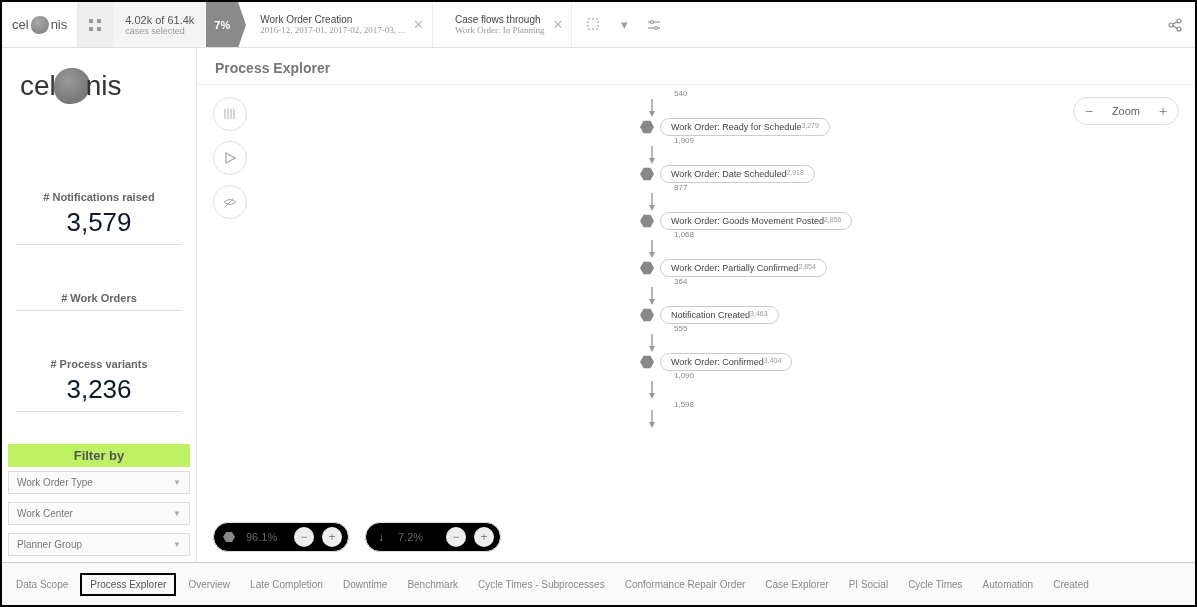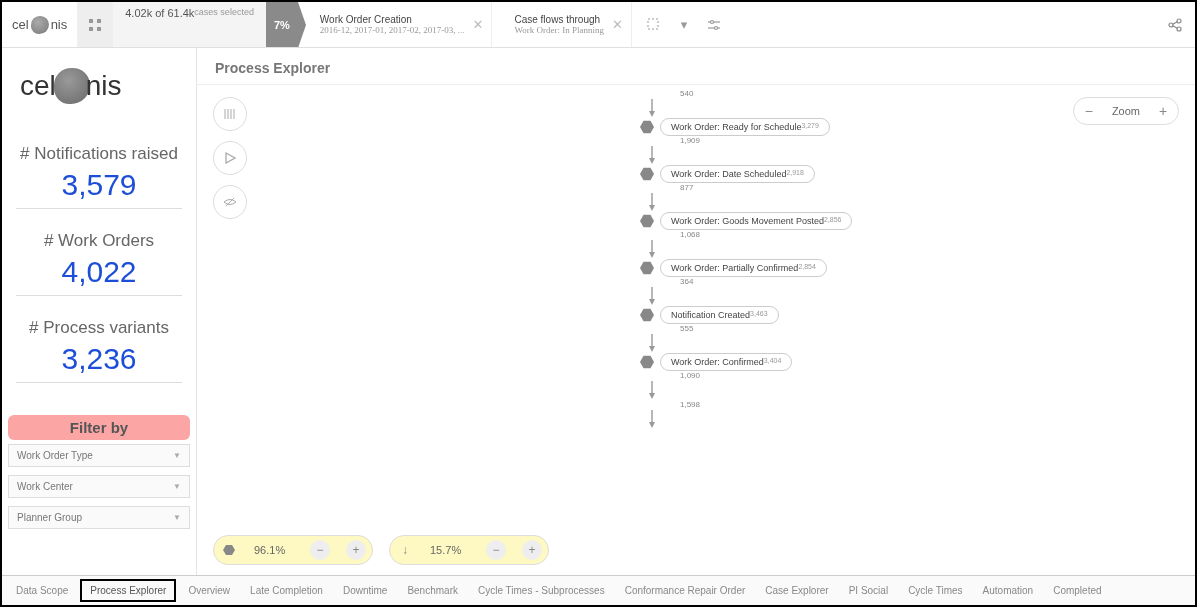--- a/index.html
+++ b/index.html
@@ -3,21 +3,21 @@
 <meta charset="utf-8">
 <style>
 * { box-sizing: border-box; margin: 0; padding: 0; font-family: Arial, Helvetica, sans-serif; }
 body { width: 1197px; height: 607px; border: 2px solid #000; background: #fff; display: flex; flex-direction: column; overflow: hidden; }
 
 
 .topbar { display: flex; align-items: stretch; height: 46px; border-bottom: 1px solid #e0e0e0; }
 .topbar .logo-small { display: flex; align-items: center; padding: 0 10px; font-size: 13px; color: #555; gap: 2px; }
 .topbar .logo-small .blob { width: 18px; height: 18px; background: radial-gradient(circle at 40% 35%, #aaa 0%, #888 70%); border-radius: 50% 50% 55% 45%; }
 .topbar .menu-btn { width: 36px; display: flex; align-items: center; justify-content: center; background: #eee; color: #888; cursor: pointer; }
-.topbar .cases { padding: 5px 12px; display: flex; flex-direction: row; justify-content: center; background: #f4f4f4; }
+.topbar .cases { padding: 5px 12px; display: flex; flex-direction: column; justify-content: center; background: #f4f4f4; }
 .topbar .cases .line1 { font-size: 11px; color: #555; }
 .topbar .cases .line2 { font-size: 9px; color: #999; }
 .topbar .pct { background: #8a8a8a; color: #fff; font-size: 11px; font-weight: bold; display: flex; align-items: center; padding: 0 8px; position: relative; }
 .topbar .pct::after { content:''; position:absolute; right:-8px; top:0; bottom:0; width:0; border-top:23px solid transparent; border-bottom:23px solid transparent; border-left:8px solid #8a8a8a; }
 .topbar .filter-chip { display: flex; align-items: center; padding: 4px 8px; margin-left: 14px; border-right: 1px solid #eee; gap: 8px; }
 .topbar .filter-chip .txt { display:flex; flex-direction:column; }
 .topbar .filter-chip .l1 { font-size: 10px; color: #444; }
 .topbar .filter-chip .l2 { font-size: 9px; color: #999; font-family: Liberation Serif, serif; }
 .topbar .filter-chip .x { color:#bbb; font-size:13px; cursor:pointer; }
 .topbar .tool-icons { display:flex; align-items:center; gap:6px; padding:0 10px; }
@@ -25,57 +25,57 @@
 .topbar .spacer { flex:1; }
 .topbar .share { width:40px; display:flex; align-items:center; justify-content:center; color:#888; cursor:pointer; }
 
 
 .middle { flex:1; display:flex; overflow:hidden; }
 .sidebar { width:195px; border-right:1px solid #e5e5e5; display:flex; flex-direction:column; }
 .sidebar .biglogo { padding:20px 18px 10px; display:flex; align-items:center; gap:2px; font-size:28px; color:#333; font-weight:300; }
 .sidebar .biglogo .blob2 { width:36px; height:36px; background: radial-gradient(circle at 40% 35%, #999 0%, #777 70%); border-radius: 50% 50% 55% 45%; margin-left:-4px; margin-right:-6px; }
 .kpis { padding: 30px 14px 10px; }
 .kpi { text-align:center; margin-bottom:22px; }
-.kpi .lbl { font-size:17px; color:#666; font-weight:normal; margin-bottom:4px; }
-.kpi .val { font-size:30px; color:#1d4ed8; font-weight:300; }
+.kpi .lbl { font-size:11px; color:#666; font-weight:bold; margin-bottom:4px;margin-top:47px; }
+.kpi .val { font-size:26px; color:#0f172a; font-weight:300; }
 .kpi hr { border:none; border-top:1px solid #ddd; margin-top:6px; }
-.filterby-h { background:#fca5a5; font-size:15px; font-weight:bold; color:#555; text-align:center; padding:4px 0; margin:0 6px;border-radius:6px; }
+.filterby-h { background:#bef264; font-size:13px; font-weight:bold; color:#555; text-align:center; padding:4px 0; margin:0 6px; }
 .filter-dd { margin:4px 6px; border:1px solid #ddd; padding:5px 8px; font-size:10px; color:#777; display:flex; justify-content:space-between; align-items:center; cursor:pointer; background:#fafafa; }
 .filter-dd .car { font-size:8px; color:#aaa; }
 
 
 .main { flex:1; position:relative; display:flex; flex-direction:column; }
 .main-title { font-size:14px; font-weight:bold; color:#777; padding:12px 18px 8px; }
 .canvas { flex:1; position:relative; border-top:1px solid #eee; overflow:hidden; }
 .tool-col { position:absolute; left:16px; top:12px; display:flex; flex-direction:column; gap:10px; }
 .tool-col .cbtn { width:34px; height:34px; border:1px solid #ddd; border-radius:50%; display:flex; align-items:center; justify-content:center; color:#aaa; background:#fff; cursor:pointer; font-size:13px; }
 .zoom { position:absolute; right:16px; top:12px; display:flex; align-items:center; border:1px solid #ddd; border-radius:16px; background:#fff; height:28px; overflow:hidden; }
 .zoom .zbtn { width:30px; text-align:center; color:#888; cursor:pointer; font-size:14px; }
 .zoom .zlbl { font-size:11px; color:#666; padding:0 8px; }
 
 
 .flow { position:absolute; left:50%; top:4px; transform:translateX(-56px); }
-.edge-lbl { font-size:8px; color:#888; text-align:left; margin-left:12px;padding-left:28px; }
+.edge-lbl { font-size:8px; color:#888; text-align:left; margin-left:6px;padding-left:28px; }
 .arrow { width:0; margin:1px 0 1px 9px; }
 .arrow svg { display:block; }
 .node { display:flex; align-items:center; gap:6px; }
 .node .dot { width:14px; height:14px; background:#888; border-radius:3px; transform:rotate(0deg); clip-path: polygon(25% 5%, 75% 5%, 100% 50%, 75% 95%, 25% 95%, 0% 50%); }
 .node .pill { border:1px solid #ccc; border-radius:12px; background:#fff; padding:3px 10px; display:flex; flex-direction:row; }
 .node .pill .nl { font-size:9px; color:#444; white-space:nowrap; }
 .node .pill .nc { font-size:7px; color:#999; }
 
 
 .sliders { position:absolute; left:16px; bottom:10px; display:flex; gap:16px; }
-.slider { display:flex; align-items:center; gap:16px; border:1px solid #ddd; border-radius:18px; padding:4px 6px; background:#fef9c3; }
+.slider { display:flex; align-items:center; gap:8px; border:1px solid #ddd; border-radius:18px; padding:4px 6px; background:#000000; }
 .slider .sic { width:18px; height:18px; display:flex; align-items:center; justify-content:center; color:#888; font-size:12px; }
 .slider .spct { font-size:11px; color:#666; min-width:40px; }
 .slider .sbtn { width:20px; height:20px; border-radius:50%; background:#eee; display:flex; align-items:center; justify-content:center; color:#888; font-size:12px; cursor:pointer; }
 
 
-.tabs { height:30px; border-top:1px solid #ccc; display:flex; align-items:center; padding:0 6px; gap:4px; background:#fafafa; overflow:hidden; }
+.tabs { height:43px; border-top:1px solid #ccc; display:flex; align-items:center; padding:0 6px; gap:4px; background:#fafafa; overflow:hidden; }
 .tab { font-size:10px; color:#888; padding:4px 8px; cursor:pointer; white-space:nowrap; }
 .tab.active { border:2px solid #000; color:#555; }
 </style>
 </head>
 <body>
 
 <div class="topbar">
   <div class="logo-small">
     <span>cel</span>
       <span class="blob"></span>
@@ -149,21 +149,20 @@
         <span>nis</span>
     </div>
     <div class="kpis">
       <div class="kpi">
         <div class="lbl"># Notifications raised</div>
         <div class="val">3,579</div>
           <hr>
       </div>
       <div class="kpi">
         <div class="lbl"># Work Orders</div>
-        <div class="val">4,022</div>
           <hr>
       </div>
       <div class="kpi">
         <div class="lbl"># Process variants</div>
         <div class="val">3,236</div>
           <hr>
       </div>
     </div>
     <div class="filterby-h">Filter by</div>
     <div class="filter-dd">
@@ -318,21 +317,21 @@
             <svg width="12" height="12" viewBox="0 0 12 12">
                 <polygon points="3,1 9,1 12,6 9,11 3,11 0,6" fill="#888"></polygon>
               </svg>
           </div>
           <span class="spct">96.1%</span>
           <div class="sbtn">−</div>
           <div class="sbtn">+</div>
         </div>
         <div class="slider">
           <div class="sic">↓</div>
-          <span class="spct">15.7%</span>
+          <span class="spct">7.2%</span>
           <div class="sbtn">−</div>
           <div class="sbtn">+</div>
         </div>
       </div>
     </div>
   </div>
 </div>
 
 <div class="tabs" id="tabs">
     <div class="tab">Data Scope</div>
@@ -340,14 +339,14 @@
     <div class="tab">Overview</div>
     <div class="tab">Late Completion</div>
     <div class="tab">Downtime</div>
     <div class="tab">Benchmark</div>
     <div class="tab">Cycle Times - Subprocesses</div>
     <div class="tab">Conformance Repair Order</div>
     <div class="tab">Case Explorer</div>
     <div class="tab">PI Social</div>
     <div class="tab">Cycle Times</div>
     <div class="tab">Automation</div>
-    <div class="tab">Completed</div>
+    <div class="tab">Created</div>
   </div>
 
 </body></html>

